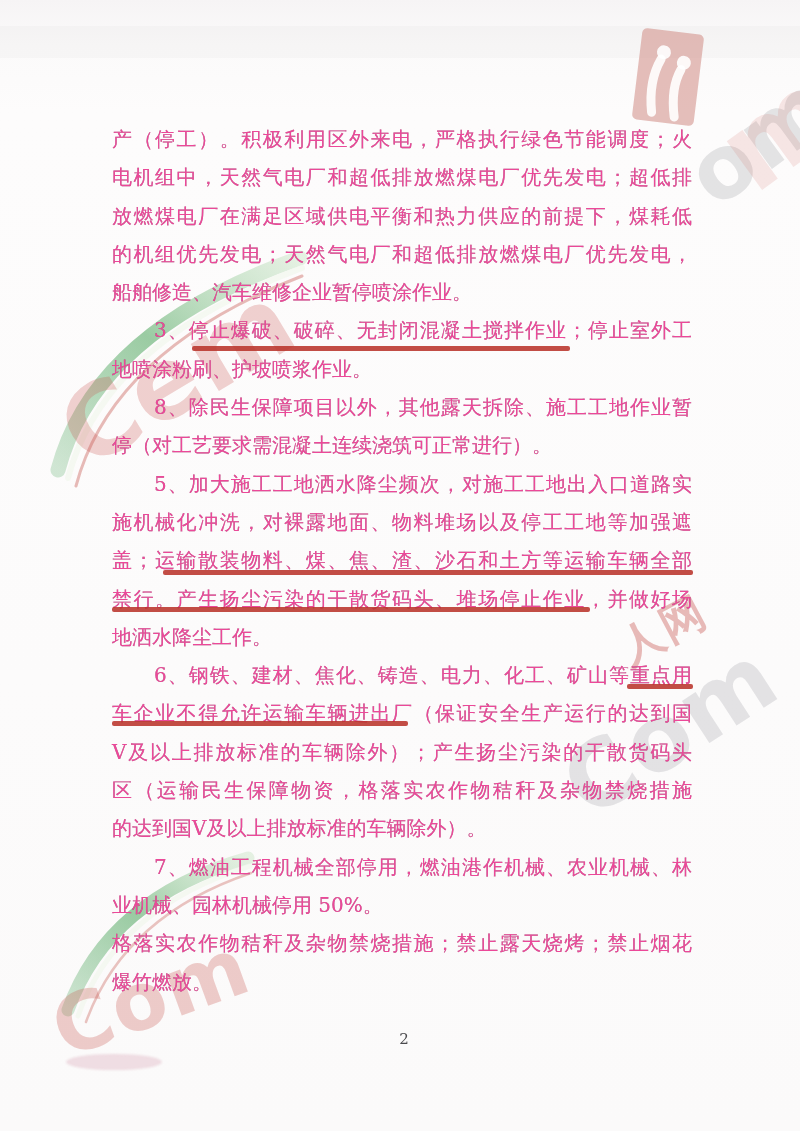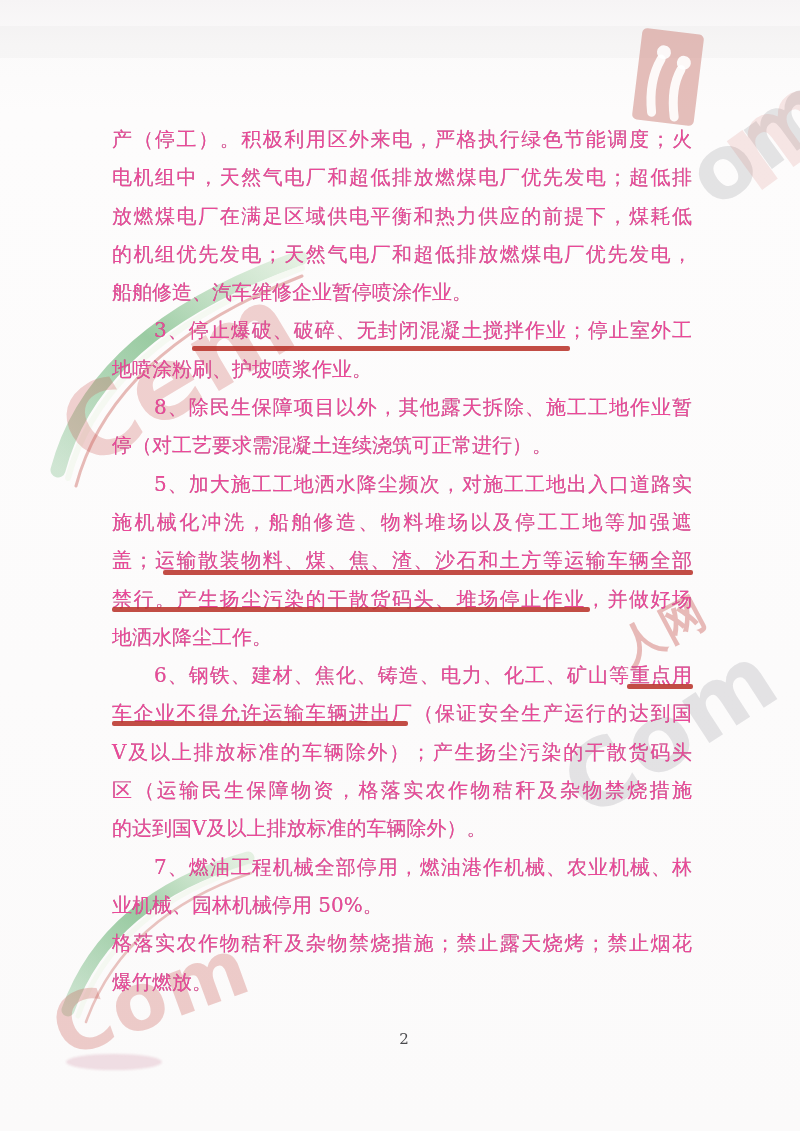--- a/index.html
+++ b/index.html
@@ -88,21 +88,21 @@
     <div>
       <div class="line indent">3、停止爆破、破碎、无封闭混凝土搅拌作业；停止室外工</div>
       <div class="line end">地喷涂粉刷、护坡喷浆作业。</div>
     </div>
     <div>
       <div class="line indent">8、除民生保障项目以外，其他露天拆除、施工工地作业暂</div>
       <div class="line end">停（对工艺要求需混凝土连续浇筑可正常进行）。</div>
     </div>
     <div>
       <div class="line indent">5、加大施工工地洒水降尘频次，对施工工地出入口道路实</div>
-      <div class="line">施机械化冲洗，船舶修造、物料堆场以及停工工地等加强遮</div>
+      <div class="line">施机械化冲洗，对裸露地面、物料堆场以及停工工地等加强遮</div>
       <div class="line">盖；运输散装物料、煤、焦、渣、沙石和土方等运输车辆全部</div>
       <div class="line">禁行。产生扬尘污染的干散货码头、堆场停止作业，并做好场</div>
       <div class="line end">地洒水降尘工作。</div>
     </div>
     <div>
       <div class="line indent">6、钢铁、建材、焦化、铸造、电力、化工、矿山等重点用</div>
       <div class="line">车企业不得允许运输车辆进出厂（保证安全生产运行的达到国</div>
       <div class="line">Ⅴ及以上排放标准的车辆除外）；产生扬尘污染的干散货码头</div>
       <div class="line">区（运输民生保障物资，格落实农作物秸秆及杂物禁烧措施</div>
       <div class="line end">的达到国Ⅴ及以上排放标准的车辆除外）。</div>

